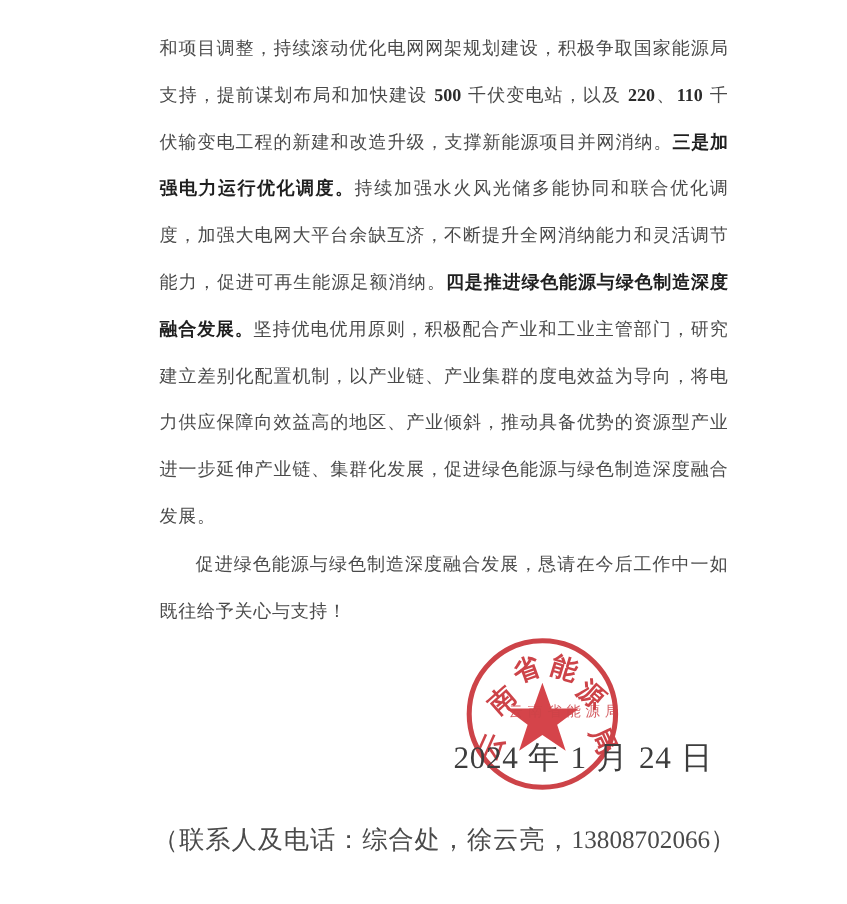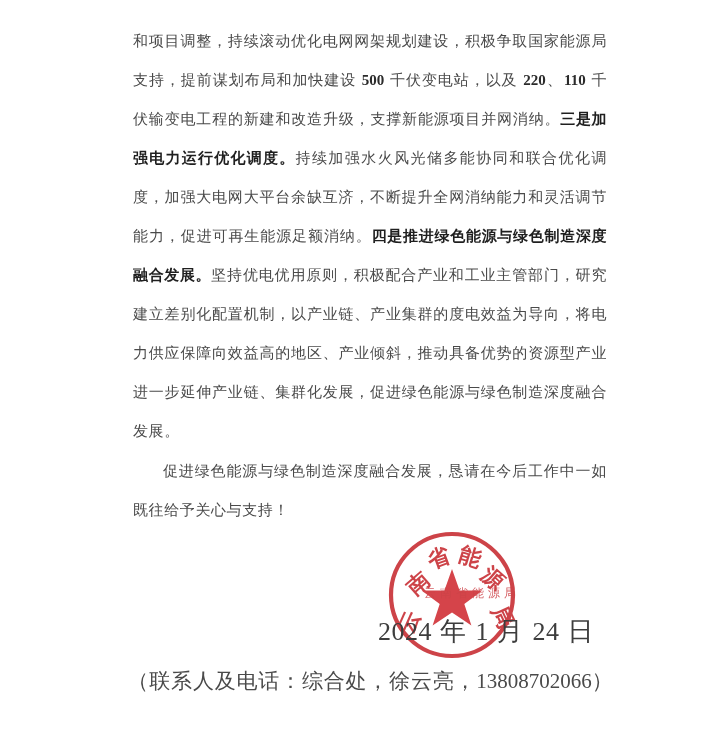--- a/index.html
+++ b/index.html
@@ -125,20 +125,21 @@
     top: 662px;
     width: 520px;
   }
   .footer .fline {
     font-size: 21px;
     line-height: 39px;
     color: #4a4a4a;
     letter-spacing: 0.8px;
     white-space: nowrap;
     text-indent: 0.5em;
+    margin-top: 19px;
   }
   .footer .fnum {
     font-family: "Liberation Serif", "DejaVu Serif", serif;
     letter-spacing: 0;
   }
 </style>
 </head>
 <body>
 
 <div class="page">

